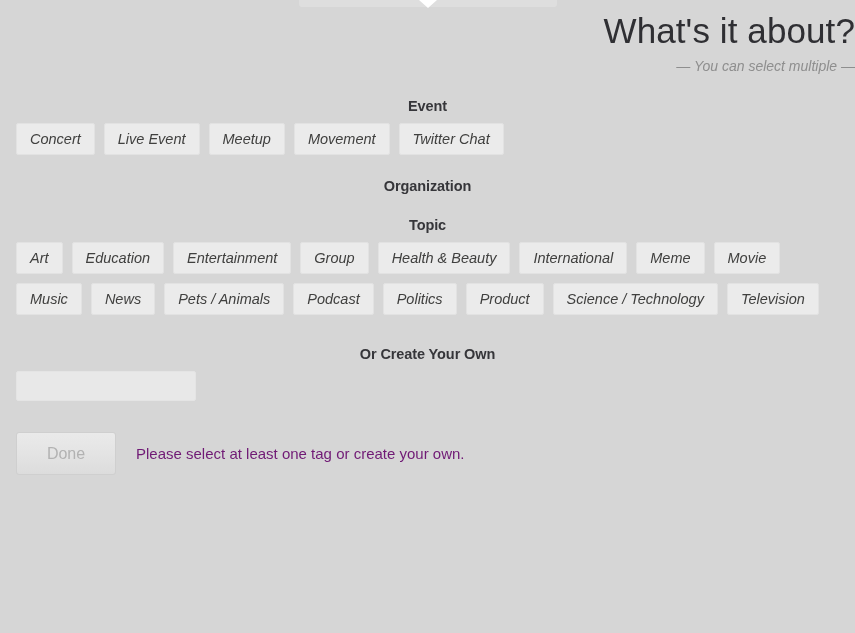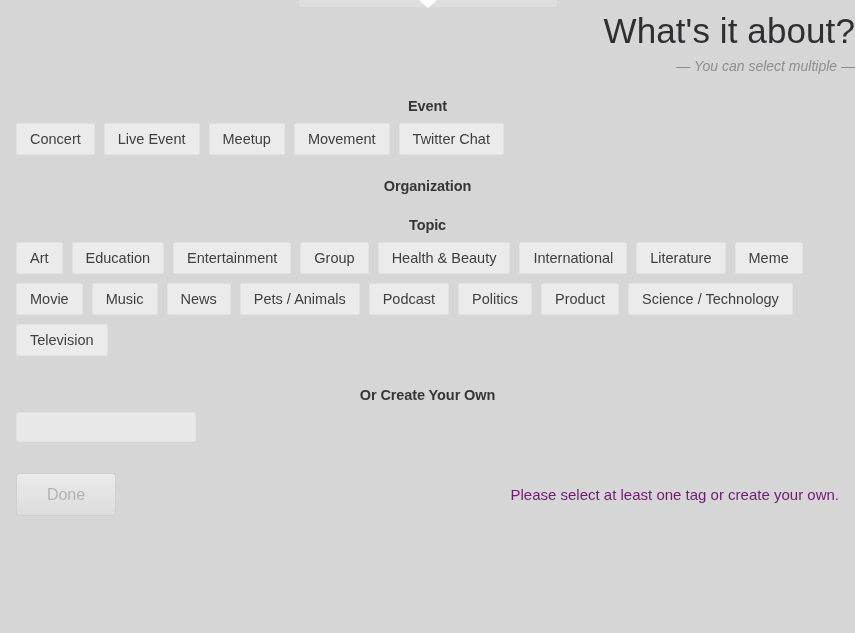--- a/index.html
+++ b/index.html
@@ -85,20 +85,21 @@
     font-weight: bold;
     color: #36363a;
     margin: 0 0 9px 0;
     letter-spacing: -0.1px;
     text-align: center;
   }
   .tag-row {
     display: flex;
     flex-wrap: wrap;
     gap: 9px 9px;
+    font-style: italic;
   }
   .tag {
     display: inline-flex;
     align-items: center;
     justify-content: center;
     height: 32px;
     padding: 0 13px;
     background: #ebebeb;
     border: 1px solid #e2e2e2;
     border-radius: 2px;
@@ -128,21 +129,20 @@
     font-family: "Liberation Sans", sans-serif;
     color: #40403f;
     outline: none;
   }
 
   
   .footer {
     margin-top: 31px;
     display: flex;
     align-items: center;
-    justify-content: space-between;
   }
   .done-button {
     width: 100px;
     height: 43px;
     background: linear-gradient(to bottom, #eaeaea 0%, #e3e3e3 55%, #dcdcdc 100%);
     border: 1px solid #cfcfcf;
     border-radius: 3px;
     box-sizing: border-box;
     font-size: 16px;
     font-family: "Liberation Sans", sans-serif;
@@ -189,21 +189,20 @@
 
     <div class="section">
       <div class="section-heading">Topic</div>
       <div class="tag-row">
         <div class="tag">Art</div>
         <div class="tag">Education</div>
         <div class="tag">Entertainment</div>
         <div class="tag">Group</div>
         <div class="tag">Health &amp; Beauty</div>
         <div class="tag">International</div>
-        <div class="tag">Literature</div>
         <div class="tag">Meme</div>
         <div class="tag">Movie</div>
         <div class="tag">Music</div>
         <div class="tag">News</div>
         <div class="tag">Pets / Animals</div>
         <div class="tag">Podcast</div>
         <div class="tag">Politics</div>
         <div class="tag">Product</div>
         <div class="tag">Science / Technology</div>
         <div class="tag">Television</div>

